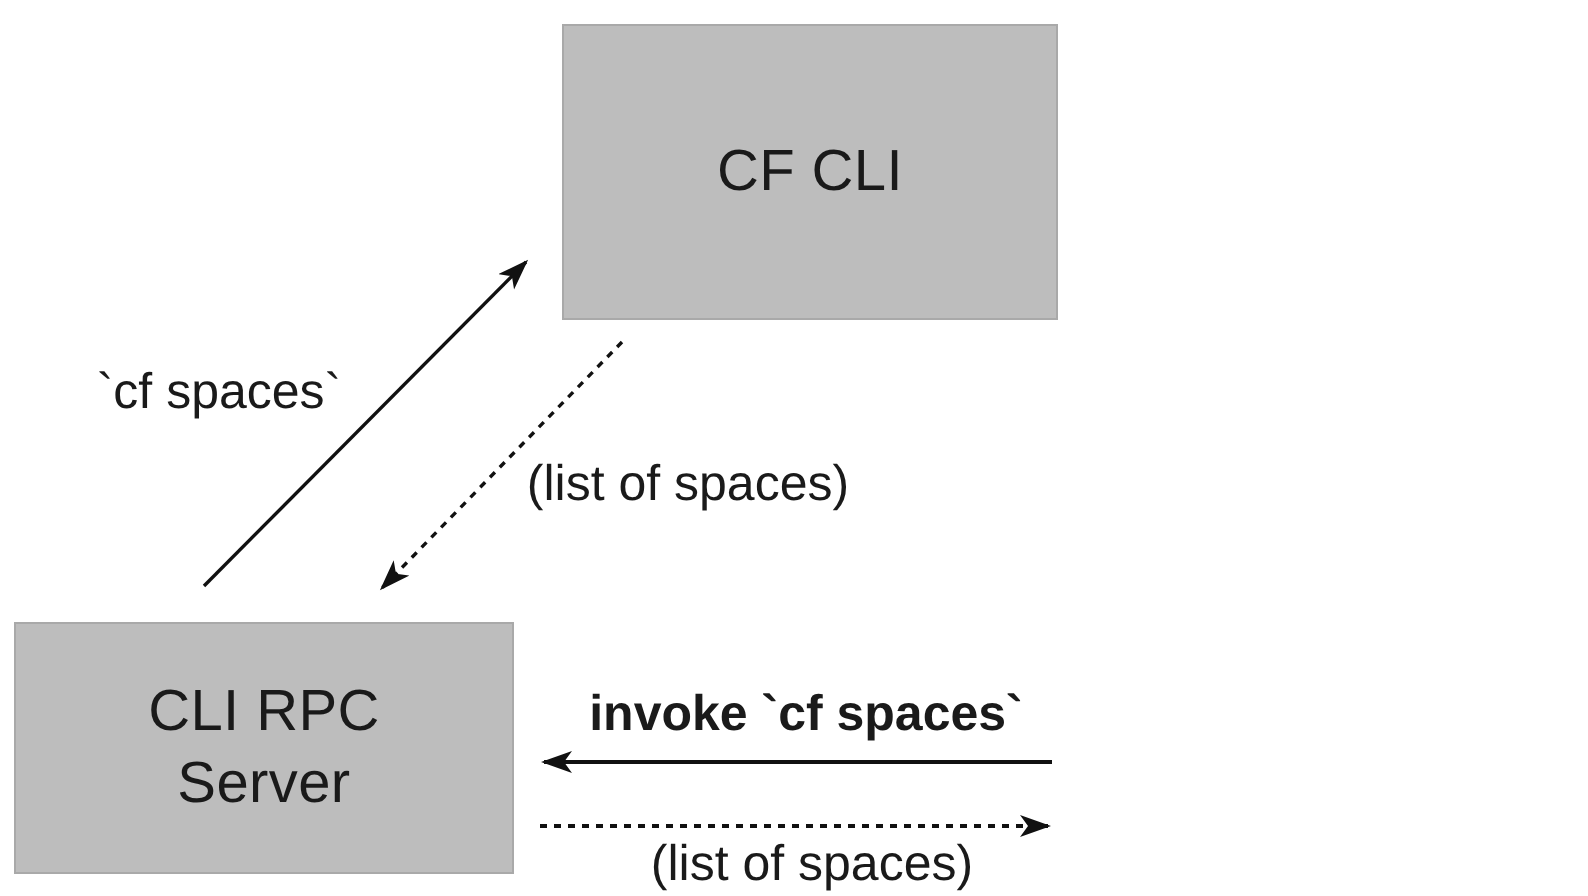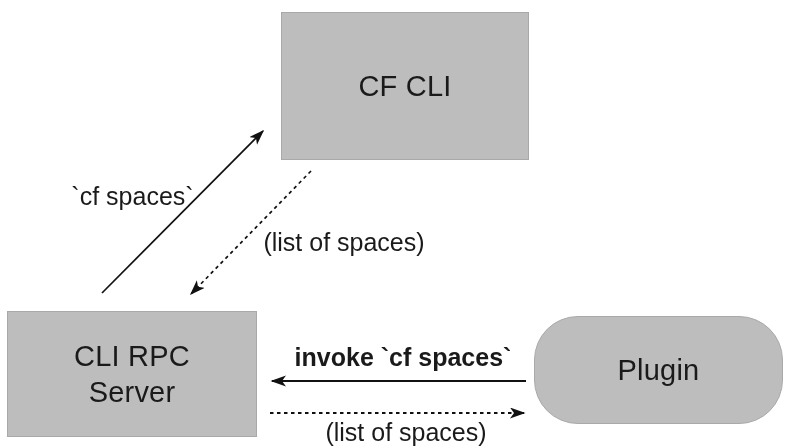--- a/index.html
+++ b/index.html
@@ -40,21 +40,21 @@
   .node-line { display: block; }
 
   .edge-label {
     position: absolute;
     color: var(--text);
     font-size: 25px;
     line-height: 1.1;
     text-align: center;
     white-space: nowrap;
   }
-  .label-cf-spaces   { left: 55px;  top: 183px; width: 155px; }
+  .label-cf-spaces   { left: 32px;  top: 183px; width: 155px; }
   .label-list-upper  { left: 254px; top: 229px; width: 180px; }
   .label-invoke      { left: 278px; top: 344px; width: 250px; font-weight: bold; }
   .label-list-lower  { left: 306px; top: 419px; width: 200px; }
 
   svg.arrows {
     position: absolute;
     left: 0; top: 0;
     width: 794px; height: 448px;
     pointer-events: none;
   }
@@ -85,22 +85,19 @@
     <span>
       <span class="node-line">CLI RPC</span>
       <span class="node-line">Server</span>
     </span>
   </div>
 
   <div class="node node-cf-cli">
     <span>CF CLI</span>
   </div>
 
-  <div class="node node-plugin">
-    <span>Plugin</span>
-  </div>
 
   <div class="edge-label label-cf-spaces">`cf spaces`</div>
   <div class="edge-label label-list-upper">(list of spaces)</div>
   <div class="edge-label label-invoke">invoke `cf spaces`</div>
   <div class="edge-label label-list-lower">(list of spaces)</div>
 
 </div>
 
 </body></html>

